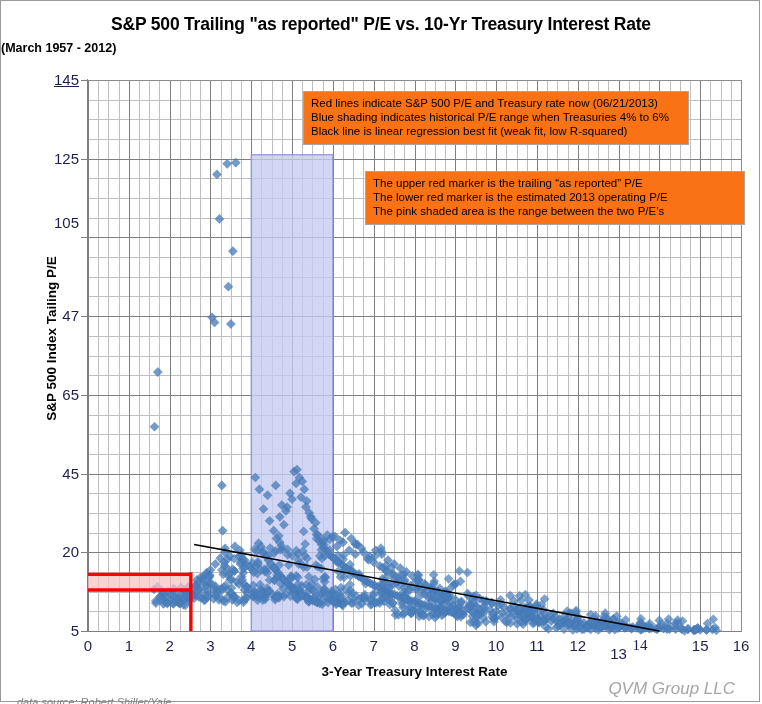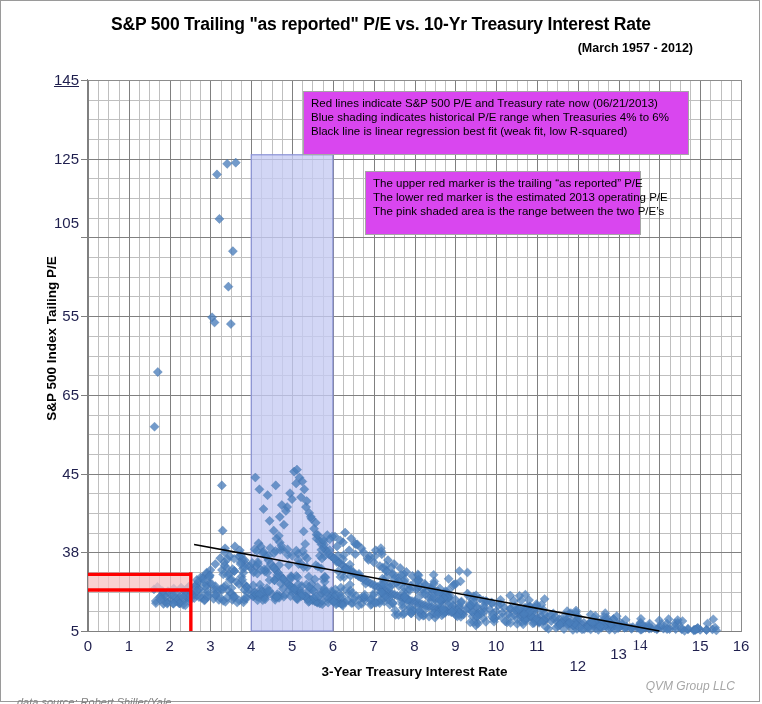--- a/index.html
+++ b/index.html
@@ -3,21 +3,21 @@
 <meta charset="utf-8">
 <style>
   html,body{margin:0;padding:0;background:#ffffff;}
   body{width:762px;height:704px;font-family:"Liberation Sans",sans-serif;overflow:hidden;}
 
   #frame{position:relative;width:760px;height:702px;border:1px solid #9a9a9a;box-sizing:border-box;background:#fff;}
 
   
   #title{position:absolute;left:0;top:13px;width:760px;text-align:center;
          font-size:17.5px;font-weight:bold;color:#000;letter-spacing:-0.2px;}
-  #subtitle{position:absolute;left:0;top:40px;width:692px;text-align:right;
+  #subtitle{position:absolute;left:0;top:40px;width:692px;text-align:left;
             font-size:12.5px;font-weight:bold;color:#000;}
 
   
   #plot{position:absolute;left:87px;top:79px;width:653px;height:551px;
         box-sizing:border-box;background:#fff;}
 
   #gridminor,#gridmajor,#plotborder{position:absolute;left:0;top:0;width:100%;height:100%;}
   #plotborder{border-top:1px solid #8c8c8c;border-right:1px solid #8c8c8c;}
 
   #svgmain{position:absolute;left:0;top:0;width:653px;height:551px;overflow:visible;}
@@ -35,48 +35,48 @@
   #xticks{position:absolute;left:0;top:636px;width:762px;height:26px;}
   .xtick{position:absolute;width:40px;text-align:center;font-size:15px;color:#1f1f4e;}
 
   
   #xlabel{position:absolute;left:87px;top:663px;width:653px;text-align:center;
           font-size:13.5px;font-weight:bold;color:#000;}
   #ylabel{position:absolute;left:-100px;top:330px;width:300px;text-align:center;
           font-size:13.5px;font-weight:bold;color:#000;transform:rotate(-90deg);transform-origin:center center;}
 
   
-  .annbox{position:absolute;background:#d946ef;border:1px solid #a6a6a6;
-          padding:4px 7px 15px 7px;box-sizing:border-box;}
+  .annbox{position:absolute;background:#f97316;border:1px solid #a6a6a6;
+          padding:4px 7px 5px 7px;box-sizing:border-box;}
   .annbox div{font-size:11.5px;color:#000;line-height:14.2px;white-space:nowrap;}
   #ann1{left:302px;top:90px;width:386px;}
-  #ann2{left:364px;top:170px;width:276px;}
+  #ann2{left:364px;top:170px;width:380px;}
 
   
   #src{position:absolute;left:16px;top:695px;font-size:11px;font-style:italic;color:#808080;}
-  #credit{position:absolute;right:24px;top:678px;font-size:12px;font-style:italic;color:#a6a6a6;}
+  #credit{position:absolute;right:24px;top:678px;font-size:17px;font-style:italic;color:#a6a6a6;}
 </style>
 </head>
 <body>
 
 <div id="frame">
 
   <div id="title">S&amp;P 500 Trailing "as reported" P/E vs. 10-Yr Treasury Interest Rate</div>
   <div id="subtitle">(March 1957 - 2012)</div>
 
   <div id="yticks">
       <div class="ytick" style="top: 630px;">5</div>
       <div class="ytickmark" style="top: 630px;"></div>
-      <div class="ytick" style="top: 551.286px;">38</div>
+      <div class="ytick" style="top: 551.286px;">20</div>
       <div class="ytickmark" style="top: 551px;"></div>
       <div class="ytick" style="top: 472.571px;">45</div>
       <div class="ytickmark" style="top: 473px;"></div>
       <div class="ytick" style="top: 393.857px;">65</div>
       <div class="ytickmark" style="top: 394px;"></div>
-      <div class="ytick" style="top: 315.143px;">55</div>
+      <div class="ytick" style="top: 315.143px;">47</div>
       <div class="ytickmark" style="top: 315px;"></div>
       <div class="ytick" style="top: 222px;">105</div>
       <div class="ytickmark" style="top: 236px;"></div>
       <div class="ytick" style="top: 157.714px;">125</div>
       <div class="ytickmark" style="top: 158px;"></div>
       <div class="ytick" style="top: 79px; text-decoration: underline;">145</div>
       <div class="ytickmark" style="top: 79px;"></div>
     </div>
   <div id="yaxis"></div>
   <div id="xaxis"></div>
@@ -86,21 +86,21 @@
       <div class="xtick" style="left: 148.625px;">2</div>
       <div class="xtick" style="left: 189.438px;">3</div>
       <div class="xtick" style="left: 230.25px;">4</div>
       <div class="xtick" style="left: 271.062px;">5</div>
       <div class="xtick" style="left: 311.875px;">6</div>
       <div class="xtick" style="left: 352.688px;">7</div>
       <div class="xtick" style="left: 393.5px;">8</div>
       <div class="xtick" style="left: 434.312px;">9</div>
       <div class="xtick" style="left: 475.125px;">10</div>
       <div class="xtick" style="left: 515.938px;">11</div>
-      <div class="xtick" style="left: 556.75px; margin-top: 20px;">12</div>
+      <div class="xtick" style="left: 556.75px;">12</div>
       <div class="xtick" style="left: 597.562px; margin-top: 8px;">13</div>
       <div class="xtick" style="left: 619px; font-family: Liberation Serif, serif;">14</div>
       <div class="xtick" style="left: 679.188px;">15</div>
       <div class="xtick" style="left: 720px;">16</div>
     </div>
 
   <div id="plot">
     <svg id="svgmain" viewBox="0 0 653 551" preserveAspectRatio="none">
       <g id="g-minor">
           <line x1="10.5" y1="0" x2="10.5" y2="551" stroke="#bfbfbf" stroke-width="1"></line>

